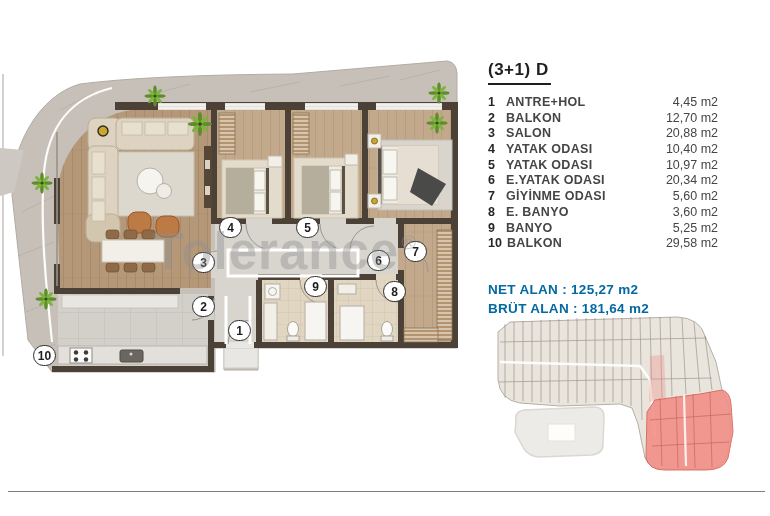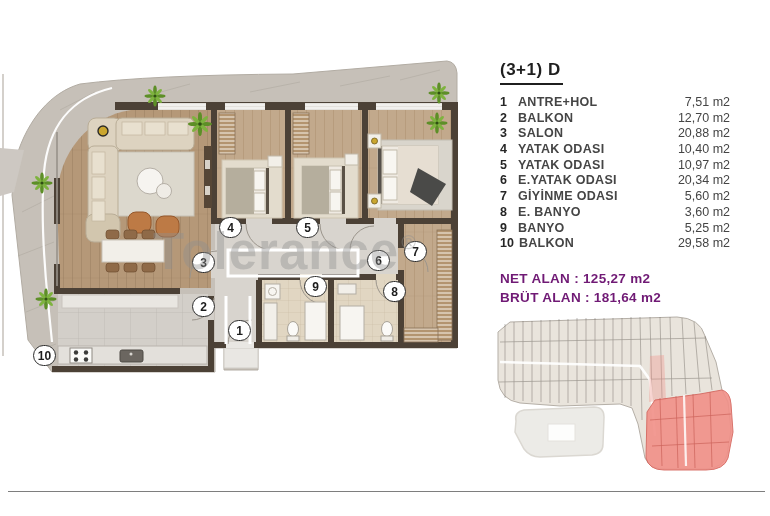--- a/index.html
+++ b/index.html
@@ -4,31 +4,31 @@
 <style>
   html,body{margin:0;padding:0;}
   body{
     width:770px;height:516px;position:relative;overflow:hidden;
     background:#ffffff;font-family:"Liberation Sans",sans-serif;
   }
   #stage{position:absolute;inset:0;}
   svg{position:absolute;left:0;top:0;}
 
   
-  .legend{position:absolute;left:500px;top:60px;width:230px;color:#3e3e3e;}
+  .legend{position:absolute;left:488px;top:60px;width:230px;color:#3e3e3e;}
   .legend-title{
     display:inline-block;font-size:17px;font-weight:bold;color:#1f1f1f;
     letter-spacing:.5px;border-bottom:2.5px solid #1f1f1f;padding:0 2px 3px 0;
   }
   .legend-rows{margin-top:10px;}
   .legend-row{display:flex;align-items:baseline;height:15.7px;font-size:12.5px;}
   .legend-row .num{font-weight:bold;color:#262626;min-width:13px;}
   .legend-row .nm{margin-left:5px;letter-spacing:.3px;color:#454545;font-weight:bold;}
   .legend-row .ar{margin-left:auto;color:#454545;}
-  .legend-totals{margin-top:17px;font-size:13.5px;font-weight:bold;color:#701a75;line-height:19px;letter-spacing:.3px;}
+  .legend-totals{margin-top:28px;font-size:13.5px;font-weight:bold;color:#0369a1;line-height:19px;letter-spacing:.3px;}
 
   
   .marker{
     position:absolute;min-width:19px;height:19px;padding:0 1px;
     background:#fff;border:1.6px solid #2d2d2d;border-radius:12px;
     font-size:12px;font-weight:bold;color:#1d1d1d;
     display:flex;align-items:center;justify-content:center;z-index:4;
   }
 
   
@@ -369,21 +369,21 @@
       <div class="marker" style="left: 304px; top: 276px;">9</div>
       <div class="marker" style="left: 33px; top: 345px;">10</div>
     </div>
 
 <div class="legend">
   <div class="legend-title">(3+1) D</div>
   <div class="legend-rows">
   <div class="legend-row">
     <span class="num">1</span>
     <span class="nm">ANTRE+HOL</span>
-    <span class="ar">7,51 m2</span>
+    <span class="ar">4,45 m2</span>
   </div>
 
   <div class="legend-row">
     <span class="num">2</span>
     <span class="nm">BALKON</span>
     <span class="ar">12,70 m2</span>
   </div>
 
   <div class="legend-row">
     <span class="num">3</span>

